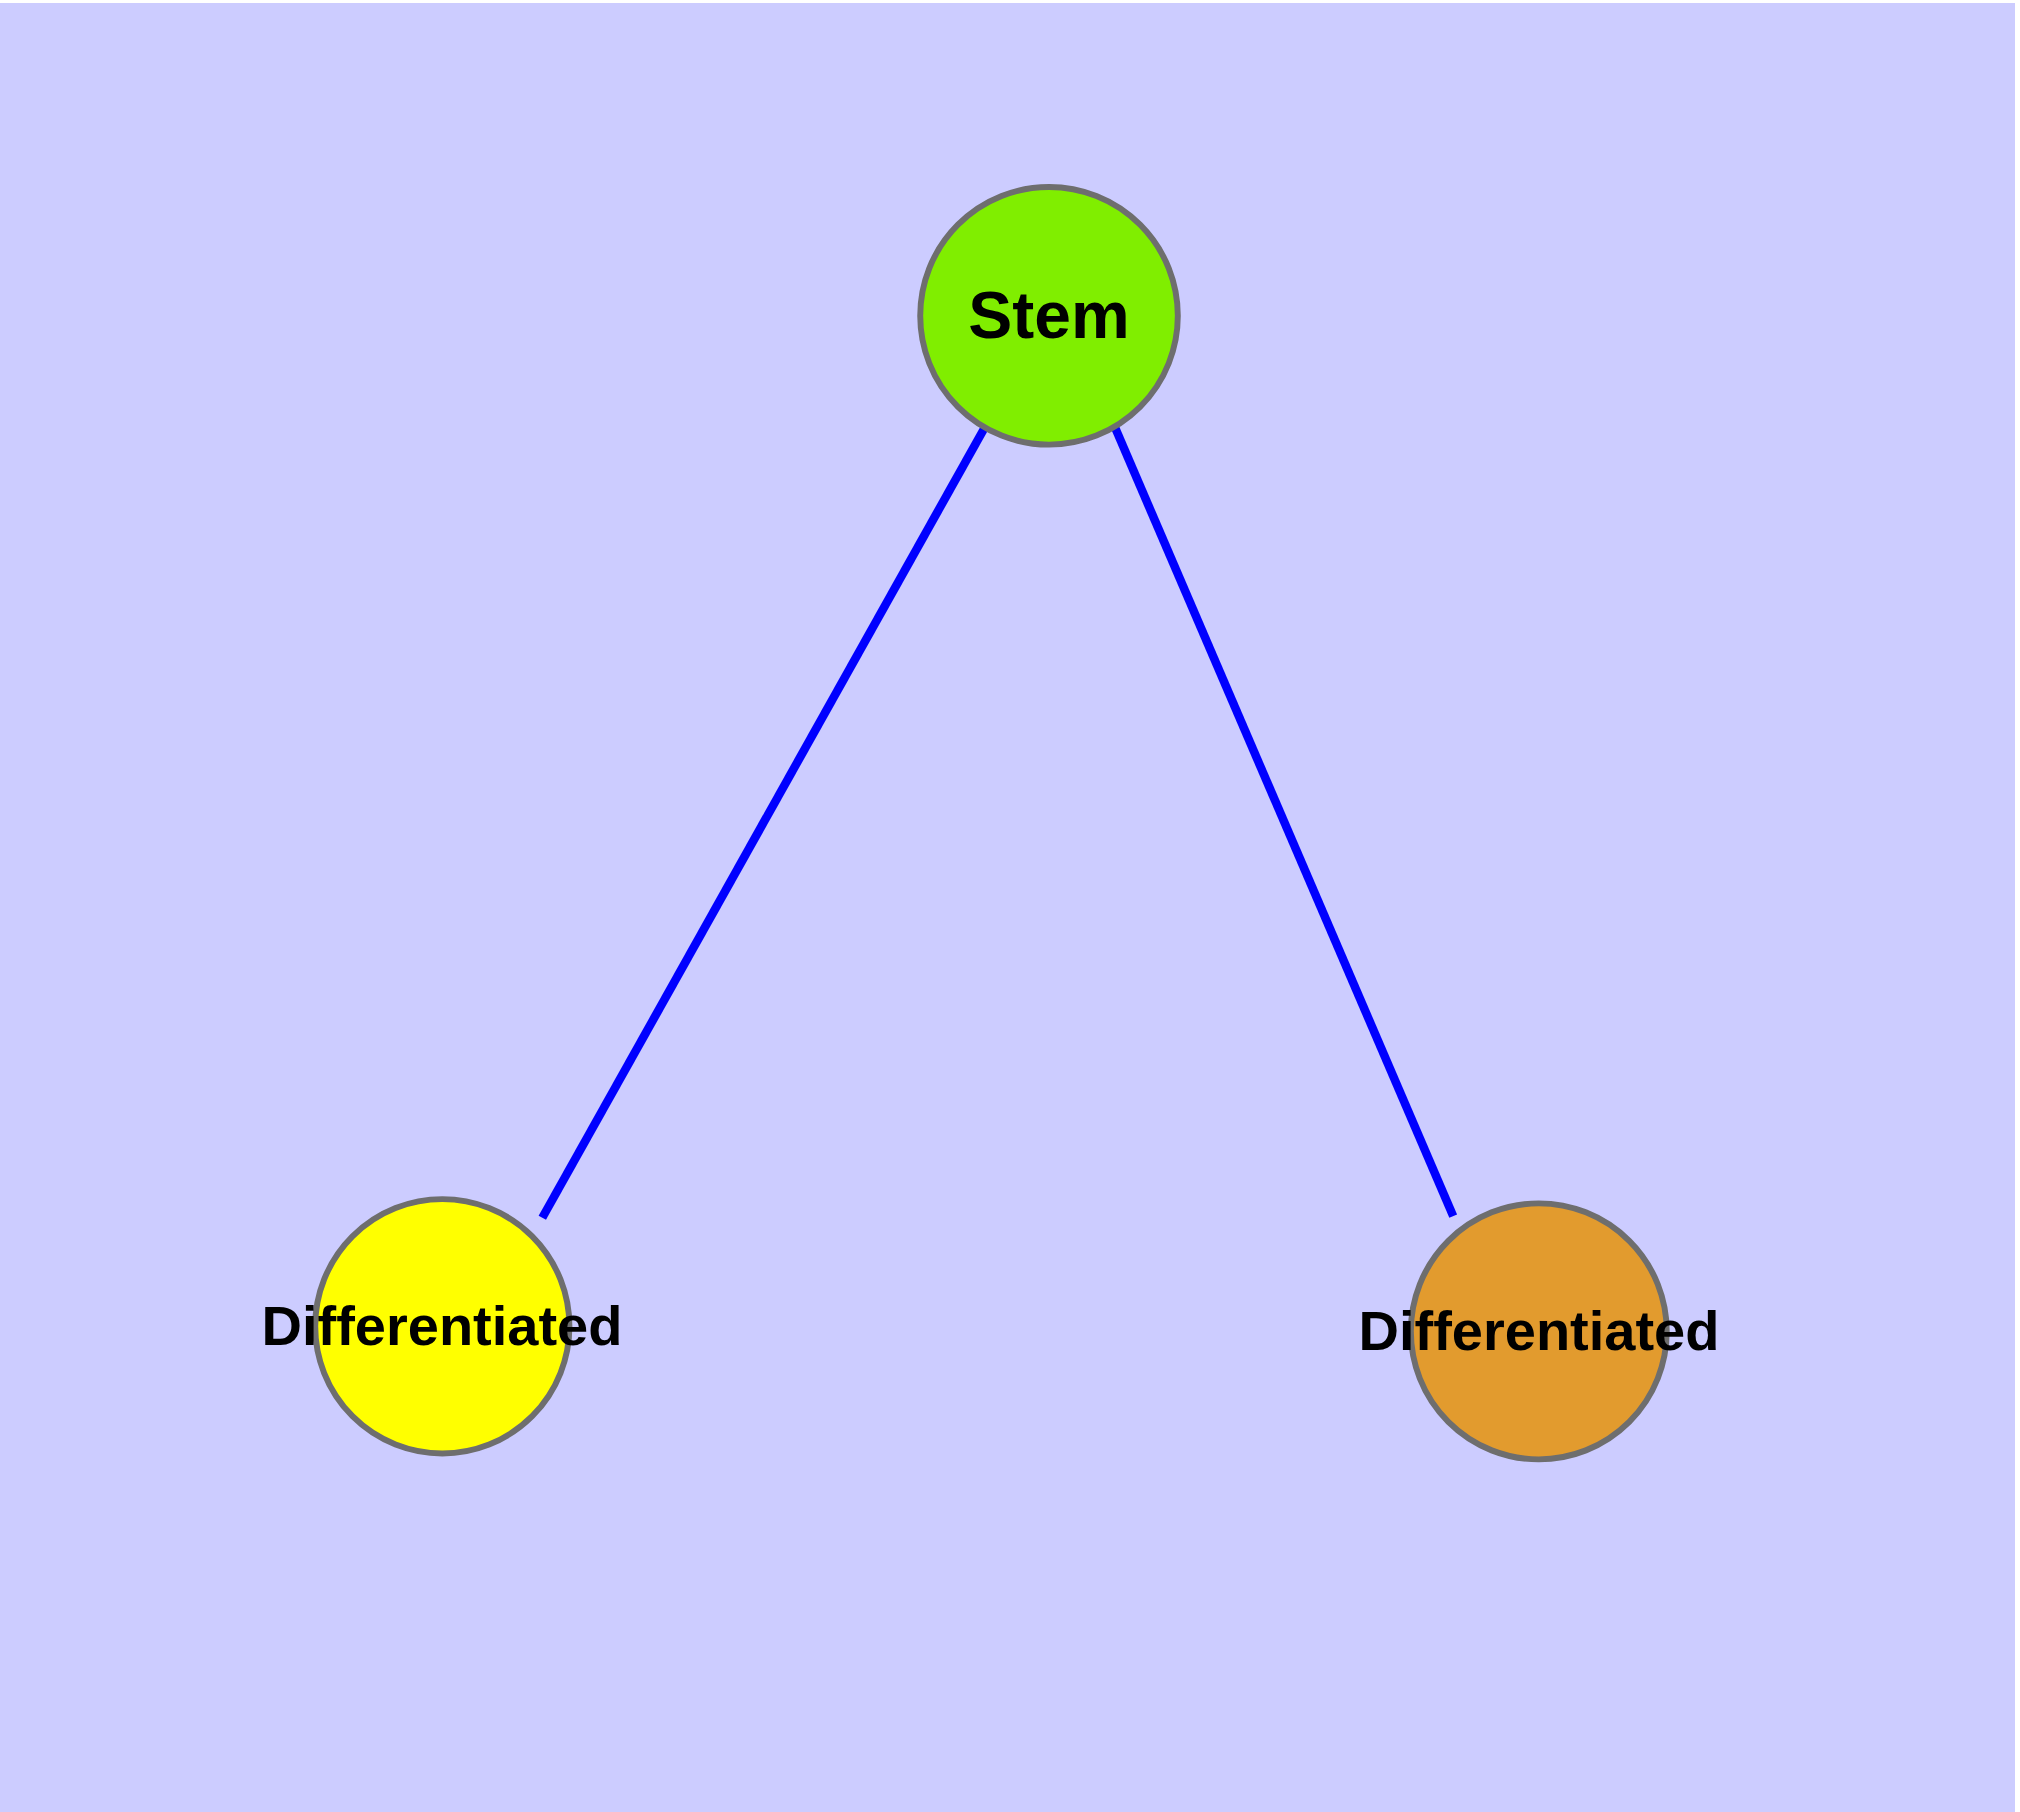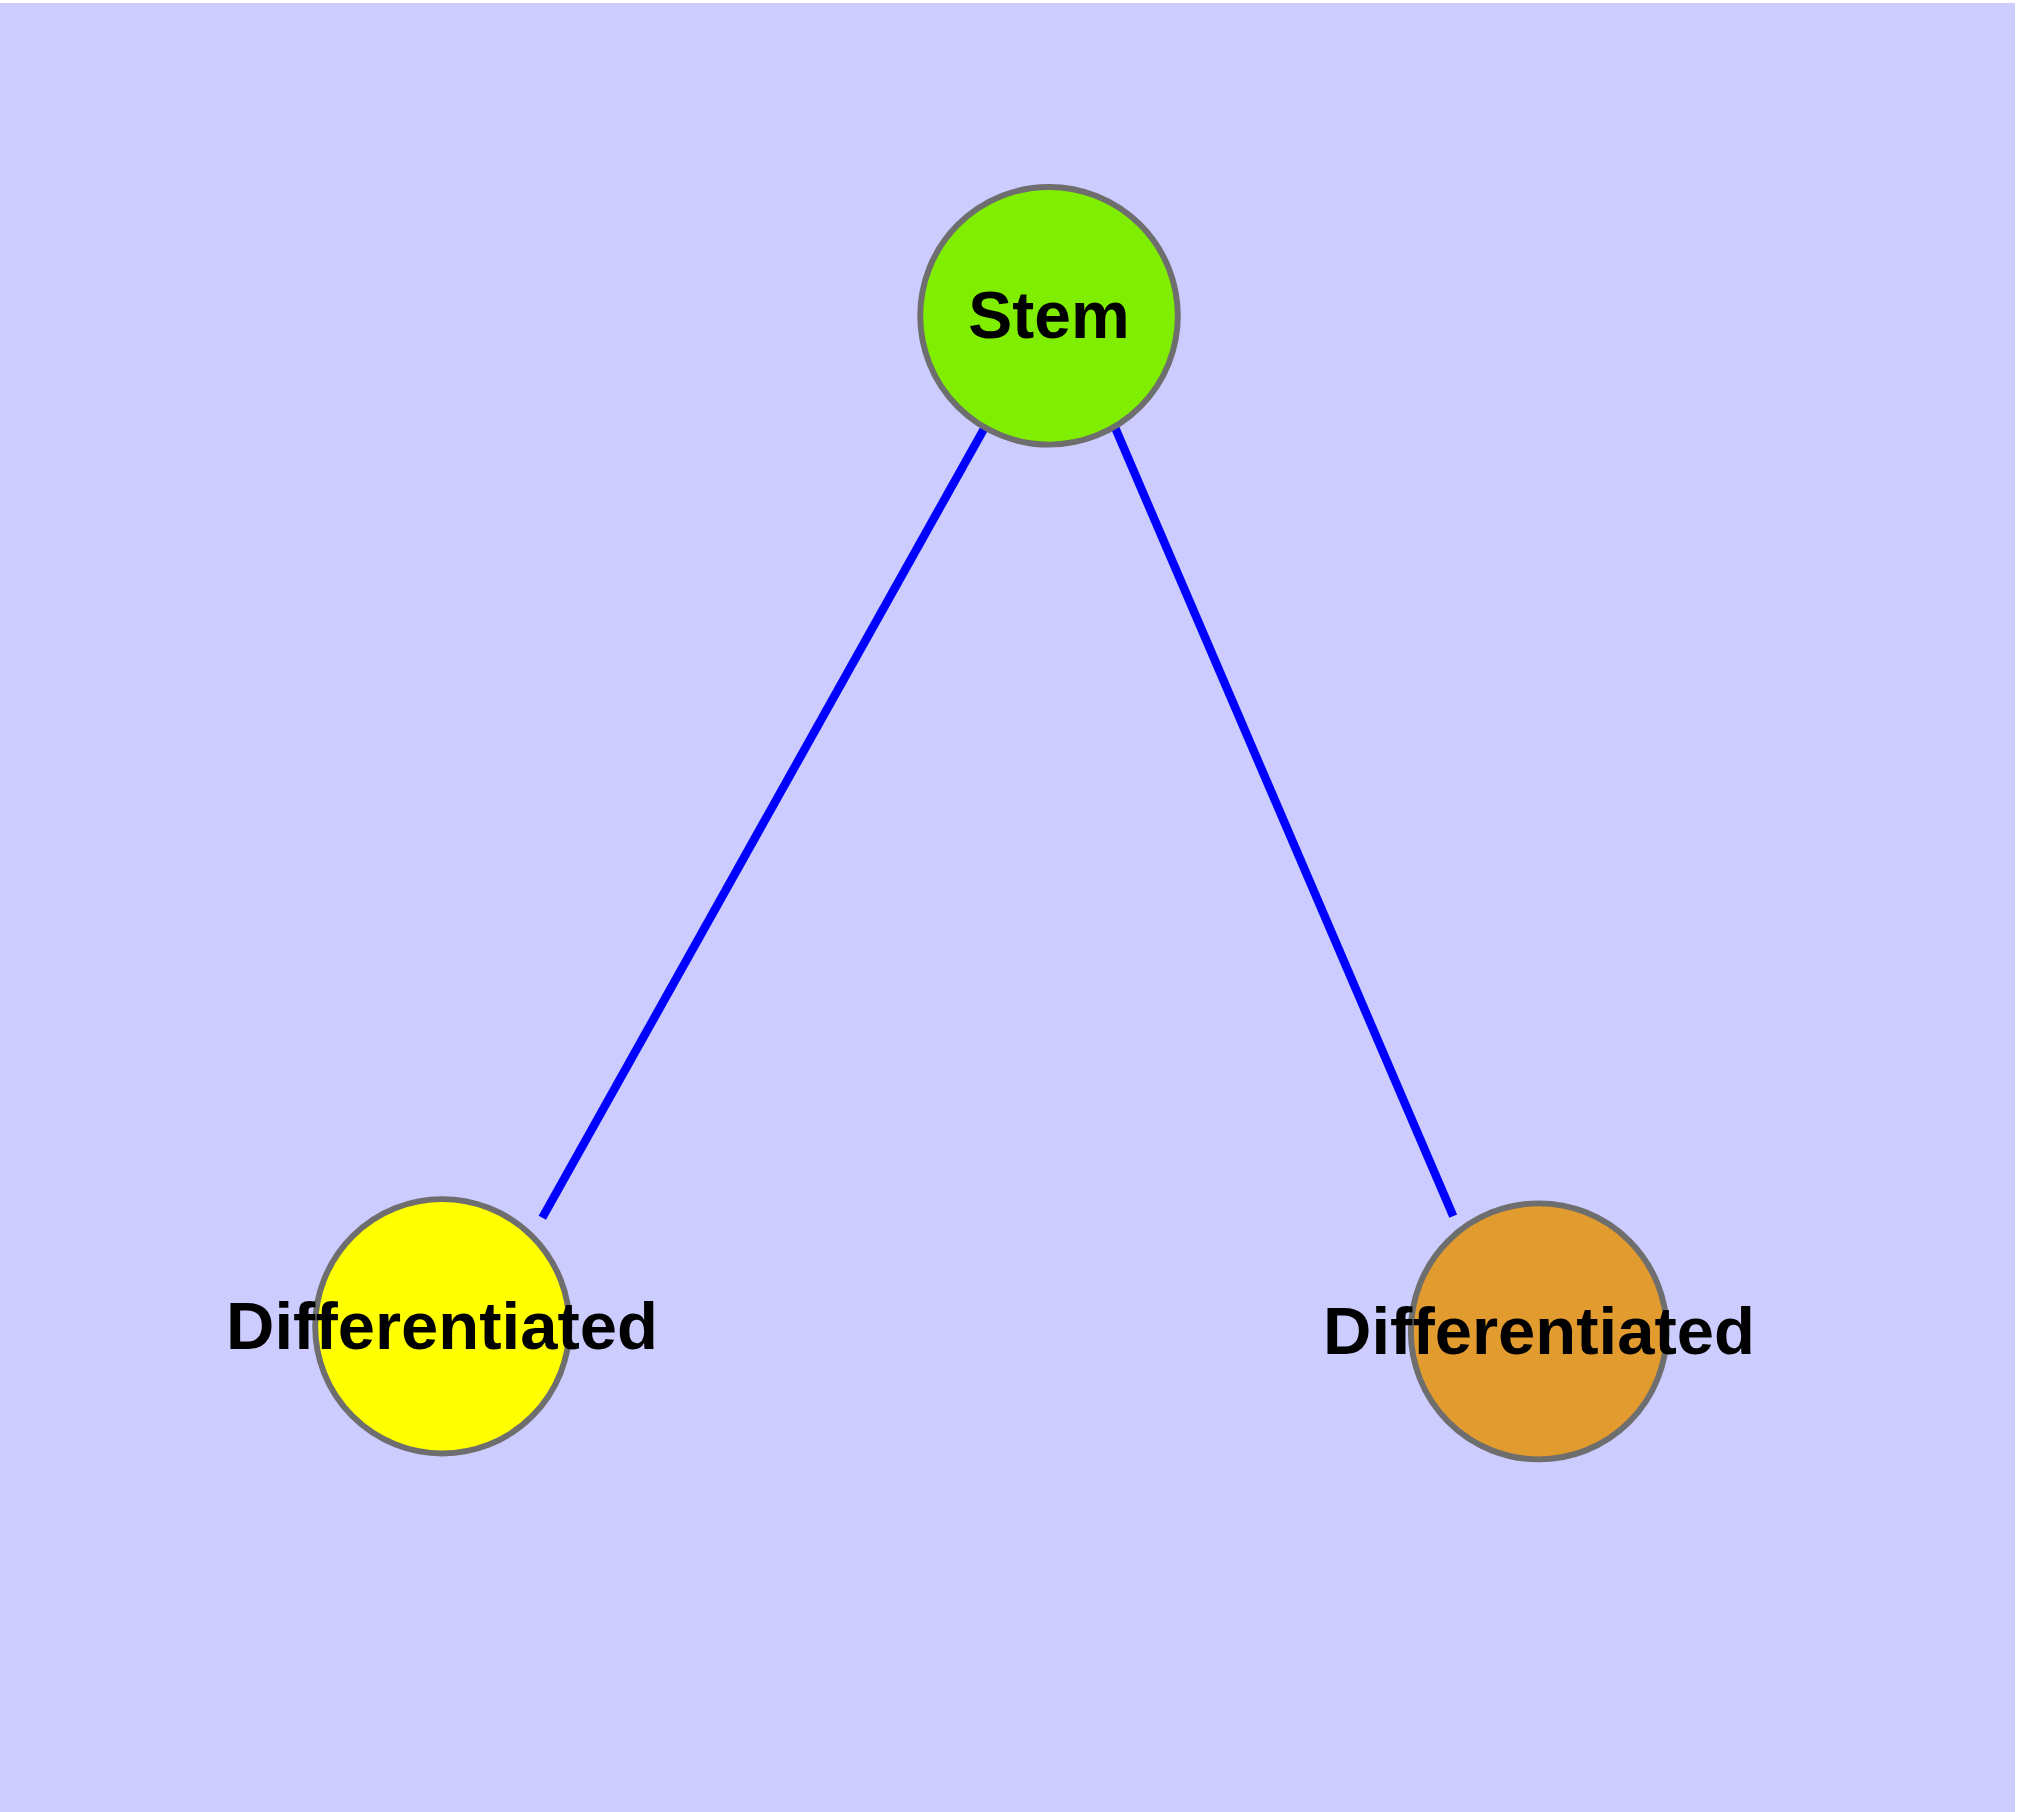--- a/index.html
+++ b/index.html
@@ -39,21 +39,21 @@
     font-weight: bold;
     line-height: 1.06;
     white-space: nowrap;
     pointer-events: none;
     transform: translate(-50%, -50%);
   }
   .node-label.stem {
     font-size: 66px;
   }
   .node-label.leaf {
-    font-size: 67px;
+    font-size: 56px;
   }
 </style>
 </head>
 <body>
 
 <div id="canvas">
   <div id="plot-area">
 
     <svg id="graph-svg" viewBox="0 0 2378 2134" preserveAspectRatio="none">
       <g id="edge-layer">

